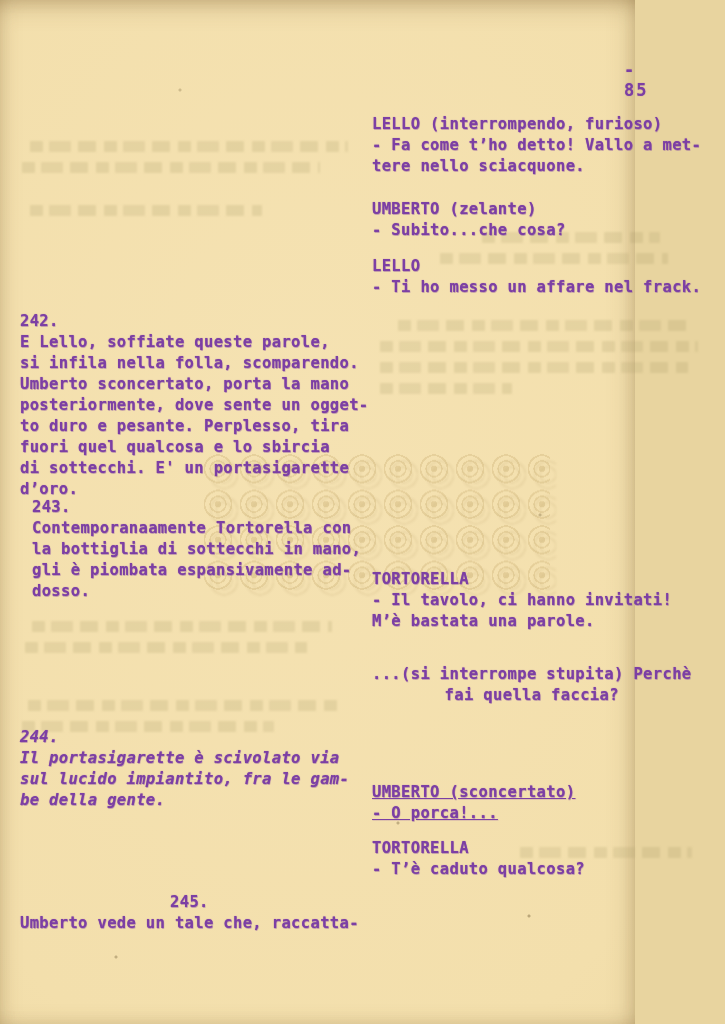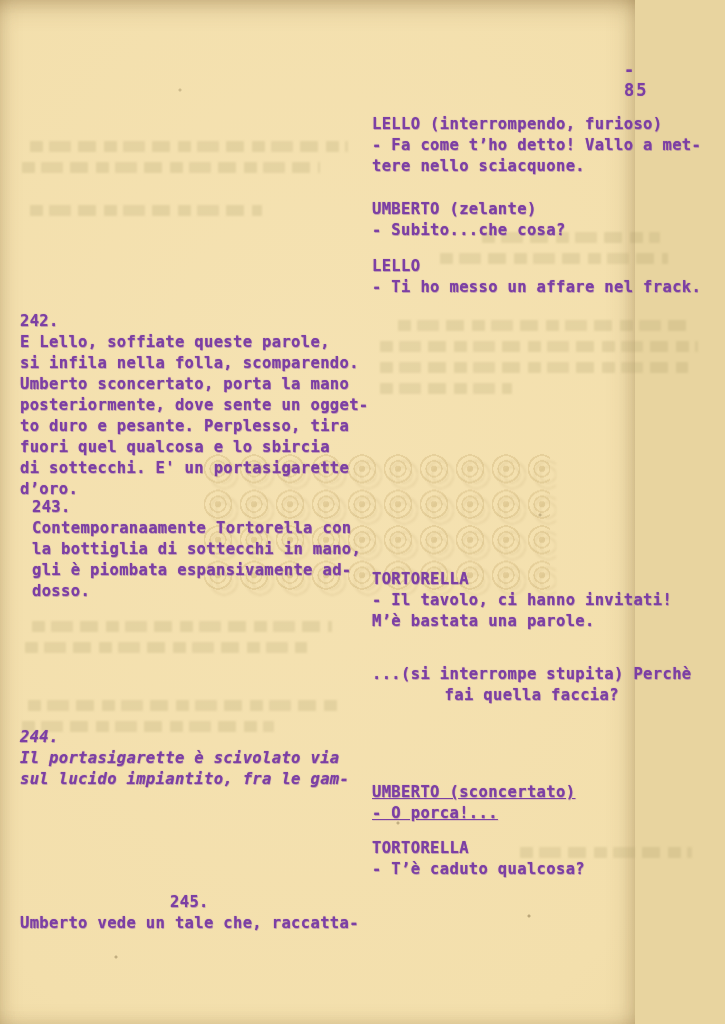--- a/index.html
+++ b/index.html
@@ -114,21 +114,21 @@
   <div class="ghost" style="left:22px;  top:721px; width:252px;"></div>
   <div class="ghost" style="left:520px; top:847px; width:172px;"></div>
 
   <div class="watermark-shadow"></div>
   <div class="watermark"></div>
 
   <div class="page-number">- 85</div>
 
   <div class="tw" style="left:20px; top:311px;"><div class="line">242.</div><div class="line">E Lello, soffiate queste parole,</div><div class="line">si infila nella folla, scomparendo.</div><div class="line">Umberto sconcertato, porta la mano</div><div class="line">posteriormente, dove sente un ogget-</div><div class="line">to duro e pesante. Perplesso, tira</div><div class="line">fuori quel qualcosa e lo sbircia</div><div class="line">di sottecchi. E' un portasigarette</div><div class="line">d’oro.</div></div>
   <div class="tw" style="left:20px; top:497px;margin-left:12px;"><div class="line">243.</div><div class="line">Contemporanaamente Tortorella con</div><div class="line">la bottiglia di sottecchi in mano,</div><div class="line">gli è piombata espansivamente ad-</div><div class="line">dosso.</div></div>
-  <div class="tw" style="left:20px; top:727px;font-style:italic;"><div class="line">244.</div><div class="line">Il portasigarette è scivolato via</div><div class="line">sul lucido impiantito, fra le gam-</div></div>
+  <div class="tw" style="left:20px; top:727px;font-style:italic;"><div class="line">244.</div><div class="line">Il portasigarette è scivolato via</div><div class="line">sul lucido impiantito, fra le gam-</div><div class="line">be della gente.</div></div>
   <div class="tw" style="left:20px; top:892px;text-align:center;"><div class="line">245.</div><div class="line">Umberto vede un tale che, raccatta-</div></div>
 
   <div class="tw" style="left:372px; top:114px;"><div class="line">LELLO (interrompendo, furioso)</div><div class="line">- Fa come t’ho detto! Vallo a met-</div><div class="line">tere nello sciacquone.</div></div>
   <div class="tw" style="left:372px; top:199px;"><div class="line">UMBERTO (zelante)</div><div class="line">- Subito...che cosa?</div></div>
   <div class="tw" style="left:372px; top:256px;"><div class="line">LELLO</div><div class="line">- Ti ho messo un affare nel frack.</div></div>
   <div class="tw" style="left:372px; top:569px;"><div class="line">TORTORELLA</div><div class="line">- Il tavolo, ci hanno invitati!</div><div class="line">M’è bastata una parole.</div></div>
   <div class="tw" style="left:372px; top:664px;text-align:center;"><div class="line">...(si interrompe stupita) Perchè</div><div class="line">fai quella faccia?</div></div>
   <div class="tw" style="left:372px; top:782px;text-decoration:underline;"><div class="line">UMBERTO (sconcertato)</div><div class="line">- O porca!...</div></div>
   <div class="tw" style="left:372px; top:838px;"><div class="line">TORTORELLA</div><div class="line">- T’è caduto qualcosa?</div></div>
 

